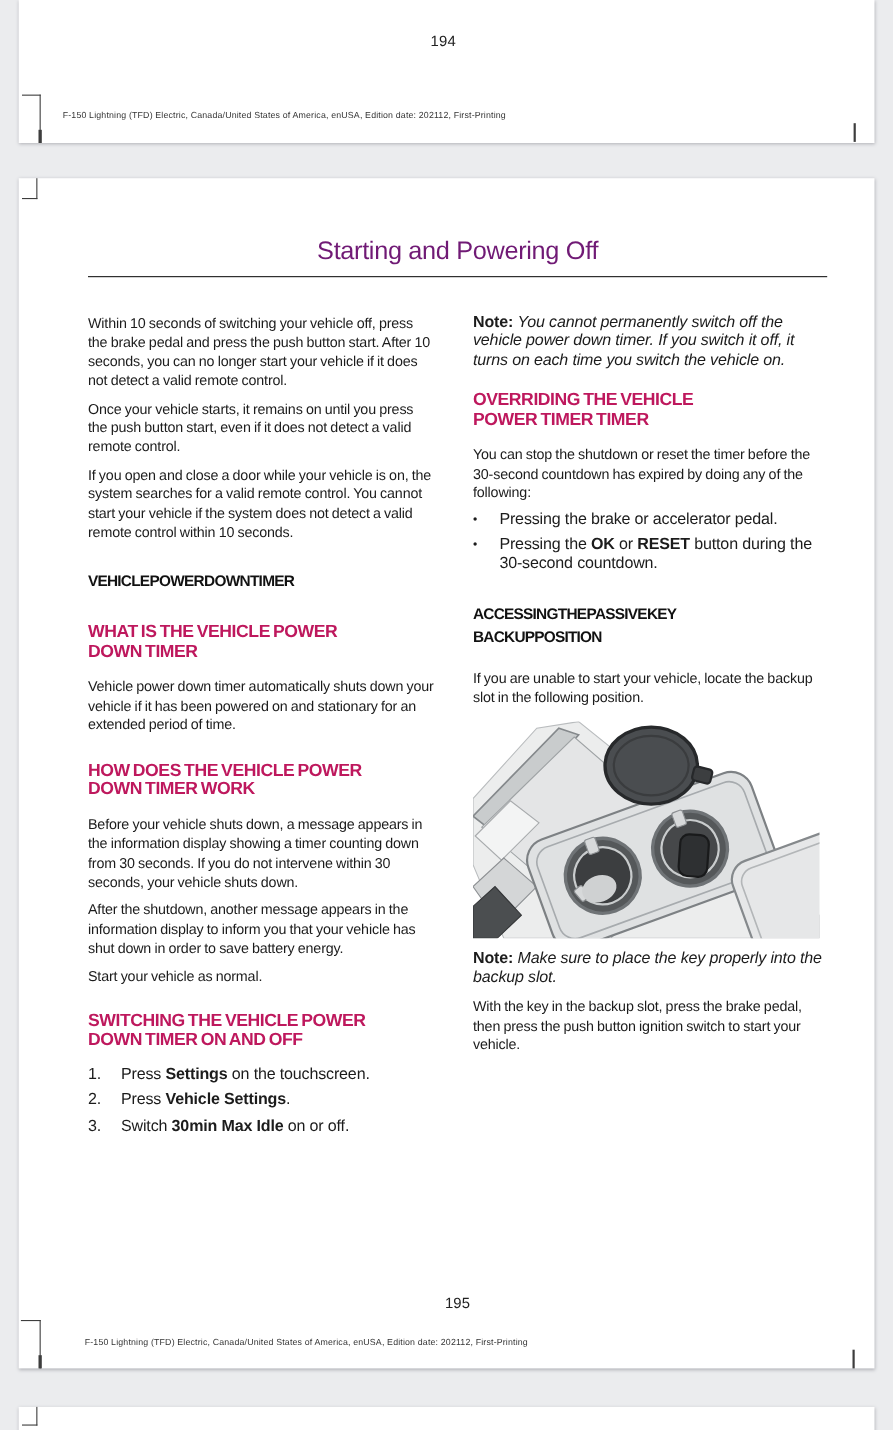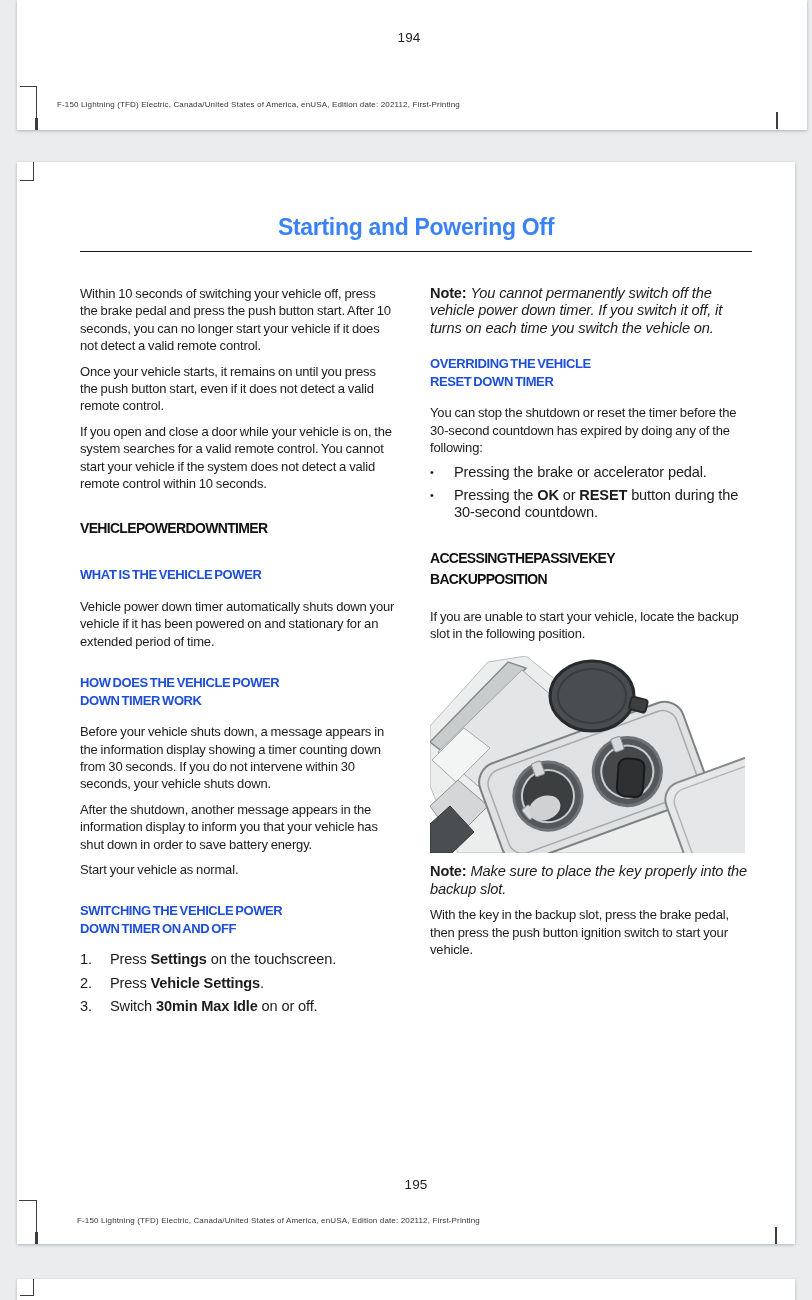--- a/index.html
+++ b/index.html
@@ -10,21 +10,21 @@
     color:#1c1c1c;
     -webkit-user-select:none;
   }
   .viewport{position:relative;width:812px;height:1300px;overflow:hidden;background:#ebecee;}
 
   
   .page{
     position:absolute;left:17px;width:778px;background:#ffffff;
     box-shadow:0 1px 3px rgba(70,70,80,.35);
   }
-  .page-194{top:0;height:130px;padding-left:12px;}
+  .page-194{top:0;height:130px;}
   .page-195{top:162px;height:1082px;}
   .page-next{top:1279px;height:40px;}
 
   
   .mark{position:absolute;background:#3d3d3d;}
 
   
   .pnum{
     position:absolute;left:63px;right:43px;text-align:center;
     font-size:13.5px;color:#222;letter-spacing:.2px;
@@ -34,39 +34,39 @@
   .footer-line{
     position:absolute;font-size:8px;color:#353535;letter-spacing:.15px;white-space:nowrap;
   }
   .footer-194{left:40px;top:100px;}
   .footer-195{left:60px;top:1054px;}
 
   
   .content{margin:0 43px 0 63px;}
   .doc-title{
     margin-top:52px;text-align:center;
-    font-size:23px;font-weight:bold;letter-spacing:-.3px;color:#3b82f6;
+    font-size:23px;font-weight:normal;letter-spacing:-.3px;color:#701a75;
   }
   .title-rule{border:none;border-top:1.5px solid #1a1a1a;margin:10px 0 0 0;}
   .cols{display:flex;margin-top:33px;}
   .col-left{width:316px;margin-right:34px;flex:none;}
   .col-right{width:322px;flex:none;}
 
   p.body{
     margin:0 0 8px 0;
     font-size:13px;line-height:17.4px;letter-spacing:-.15px;word-spacing:-.5px;
   }
   .h1{
     font-size:14px;font-weight:bold;line-height:21px;
     letter-spacing:-.7px;word-spacing:-3px;color:#111;
     margin:26px 0 0 0;
   }
   .h2{
-    font-size:13px;font-weight:bold;line-height:17.5px;
-    letter-spacing:-.4px;word-spacing:-1.2px;color:#1d4ed8;
+    font-size:16px;font-weight:bold;line-height:17.5px;
+    letter-spacing:-.4px;word-spacing:-1.2px;color:#be185d;
     margin:24px 0 14px 0;
   }
   .h1 + .h2{margin-top:27px;}
   .note{margin:0 0 8px 0;font-size:14.6px;line-height:17.4px;letter-spacing:-.15px;}
   .note .note-label{font-weight:bold;margin-right:4px;font-style:normal;}
   .note .note-text{font-style:italic;}
   .bi{font-weight:bold;}
 
   ol.steps{list-style:none;margin:2px 0 0 0;padding:0;}
   ol.steps li{display:flex;margin-bottom:6px;font-size:14.6px;line-height:17.4px;letter-spacing:-.15px;}
@@ -110,20 +110,21 @@
 
         <div class="col-left">
           <p class="body">Within 10 seconds of switching your vehicle off, press the brake pedal and press the push button start. After 10 seconds, you can no longer start your vehicle if it does not detect a valid remote control.</p>
           <p class="body">Once your vehicle starts, it remains on until you press the push button start, even if it does not detect a valid remote control.</p>
           <p class="body">If you open and close a door while your vehicle is on, the system searches for a valid remote control. You cannot start your vehicle if the system does not detect a valid remote control within 10 seconds.</p>
 
           <div class="h1">VEHICLE POWER DOWN TIMER</div>
 
           <div class="h2">
             <div>WHAT IS THE VEHICLE POWER</div>
+            <div>DOWN TIMER</div>
           </div>
           <p class="body">Vehicle power down timer automatically shuts down your vehicle if it has been powered on and stationary for an extended period of time.</p>
 
           <div class="h2">
             <div>HOW DOES THE VEHICLE POWER</div>
             <div>DOWN TIMER WORK</div>
           </div>
           <p class="body">Before your vehicle shuts down, a message appears in the information display showing a timer counting down from 30 seconds. If you do not intervene within 30 seconds, your vehicle shuts down.</p>
           <p class="body">After the shutdown, another message appears in the information display to inform you that your vehicle has shut down in order to save battery energy.</p>
           <p class="body">Start your vehicle as normal.</p>
@@ -148,21 +149,21 @@
           </ol>
         </div>
 
         <div class="col-right">
           <p class="note">
             <span class="note-label">Note:</span><span class="note-text">You cannot permanently switch off the vehicle power down timer. If you switch it off, it turns on each time you switch the vehicle on.</span>
           </p>
 
           <div class="h2" style="margin-top:18px;">
             <div>OVERRIDING THE VEHICLE</div>
-            <div>RESET DOWN TIMER</div>
+            <div>POWER TIMER TIMER</div>
           </div>
           <p class="body">You can stop the shutdown or reset the timer before the 30-second countdown has expired by doing any of the following:</p>
           <ul class="bullets">
             <li>
               <span class="glyph">•</span>
               <span><span>Pressing the brake or accelerator pedal.</span><span class="bi"></span><span></span><span class="bi"></span><span></span></span>
             </li>
             <li>
               <span class="glyph">•</span>
               <span><span>Pressing the </span><span class="bi">OK</span><span> or </span><span class="bi">RESET</span><span> button during the 30-second countdown.</span></span>

